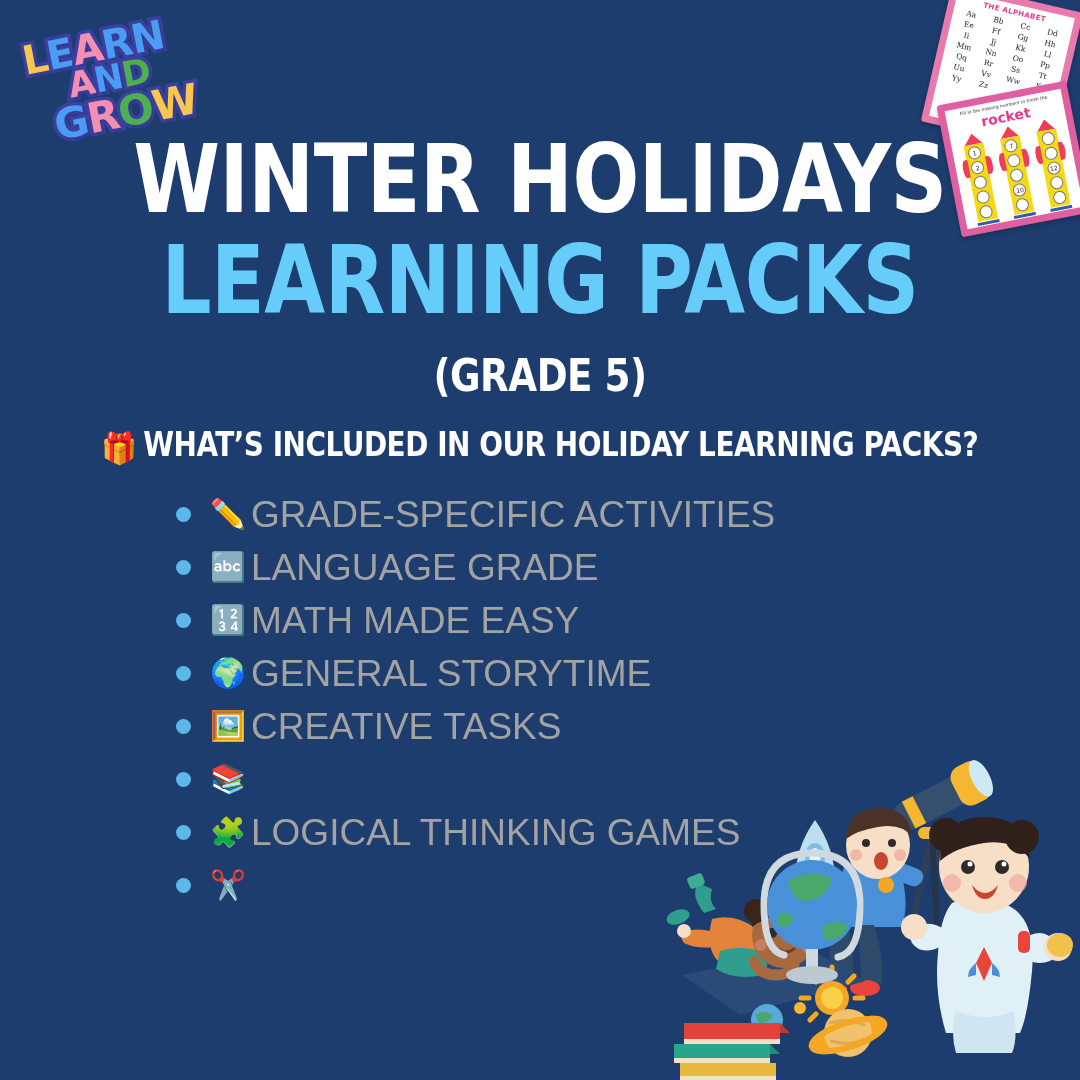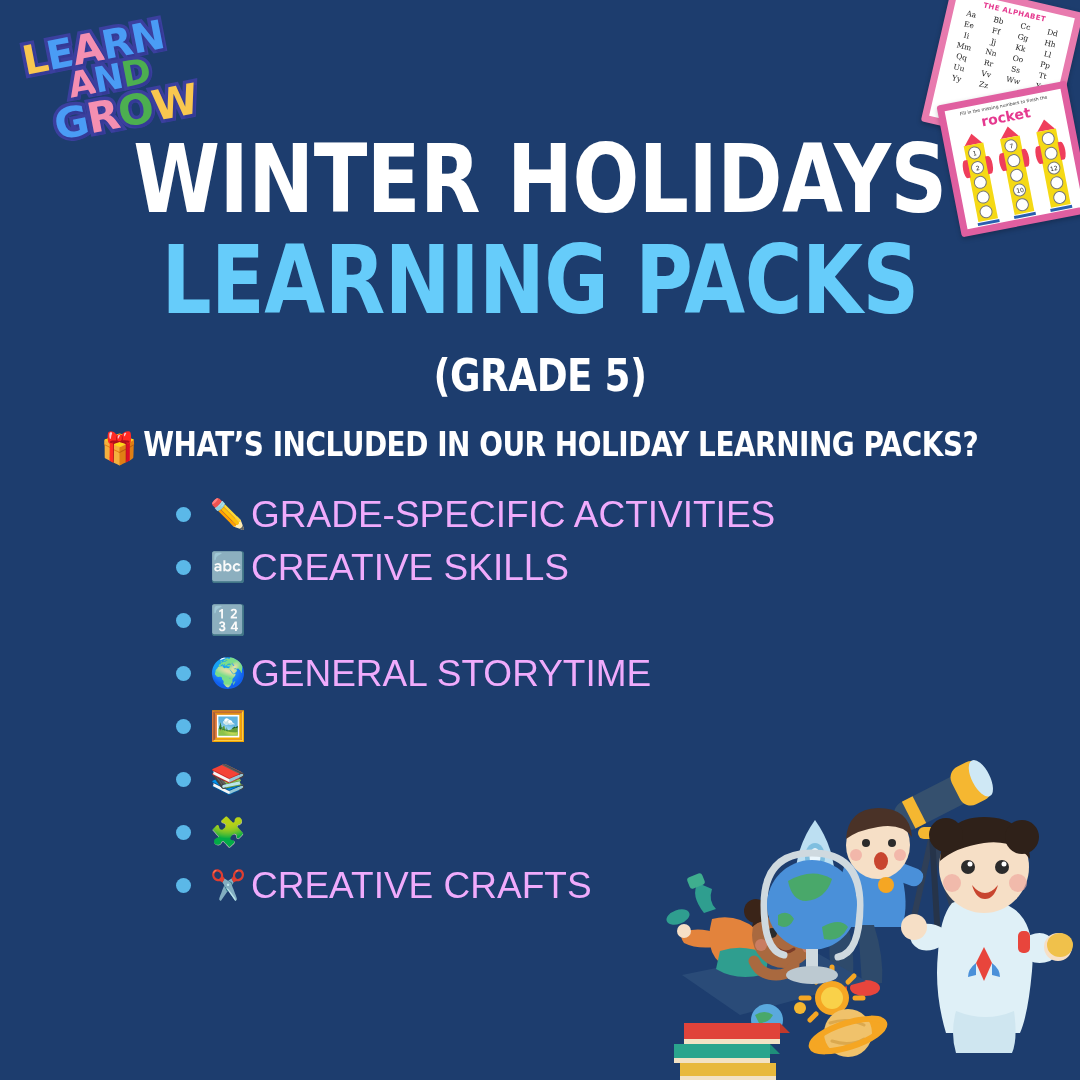--- a/index.html
+++ b/index.html
@@ -89,21 +89,21 @@
   .f-emoji{
     font-family:"DejaVu Sans",sans-serif;
     font-size:29px;line-height:1;
     width:38px;flex:0 0 auto;text-align:center;
     color:#5bb8e8;
   }
   .f-label{
     font-family:"Liberation Sans",sans-serif;
     font-weight:normal;
     font-size:37px;line-height:40px;
-    color:#f0abfc;
+    color:#a3a3a3;
     white-space:nowrap;
     margin-left:4px;
   }
 
   
   #sheet-alphabet{
     position:absolute;left:935px;top:-4px;width:120px;height:128px;
     background:#ffffff;border:7px solid #e87aae;border-radius:3px;
     transform:rotate(13deg);
     box-shadow:0 2px 5px rgba(0,0,0,.25);
@@ -202,47 +202,49 @@
 
   <ul id="features">
       <li class="feature">
         <span class="dot"></span>
         <span class="f-emoji">✏️</span>
         <span class="f-label">GRADE-SPECIFIC ACTIVITIES</span>
       </li>
       <li class="feature">
         <span class="dot"></span>
         <span class="f-emoji">🔤</span>
-        <span class="f-label">CREATIVE SKILLS</span>
+        <span class="f-label">LANGUAGE GRADE</span>
       </li>
       <li class="feature">
         <span class="dot"></span>
         <span class="f-emoji">🔢</span>
+        <span class="f-label">MATH MADE EASY</span>
       </li>
       <li class="feature">
         <span class="dot"></span>
         <span class="f-emoji">🌍</span>
         <span class="f-label">GENERAL STORYTIME</span>
       </li>
       <li class="feature">
         <span class="dot"></span>
         <span class="f-emoji">🖼️</span>
+        <span class="f-label">CREATIVE TASKS</span>
       </li>
       <li class="feature">
         <span class="dot"></span>
         <span class="f-emoji">📚</span>
       </li>
       <li class="feature">
         <span class="dot"></span>
         <span class="f-emoji">🧩</span>
+        <span class="f-label">LOGICAL THINKING GAMES</span>
       </li>
       <li class="feature">
         <span class="dot"></span>
         <span class="f-emoji">✂️</span>
-        <span class="f-label">CREATIVE CRAFTS</span>
       </li>
     </ul>
 
   <div id="sheet-alphabet">
     <div class="ws-title">THE ALPHABET</div>
     <div class="alpha-grid">
         <span>Aa</span>
         <span>Bb</span>
         <span>Cc</span>
         <span>Dd</span>

